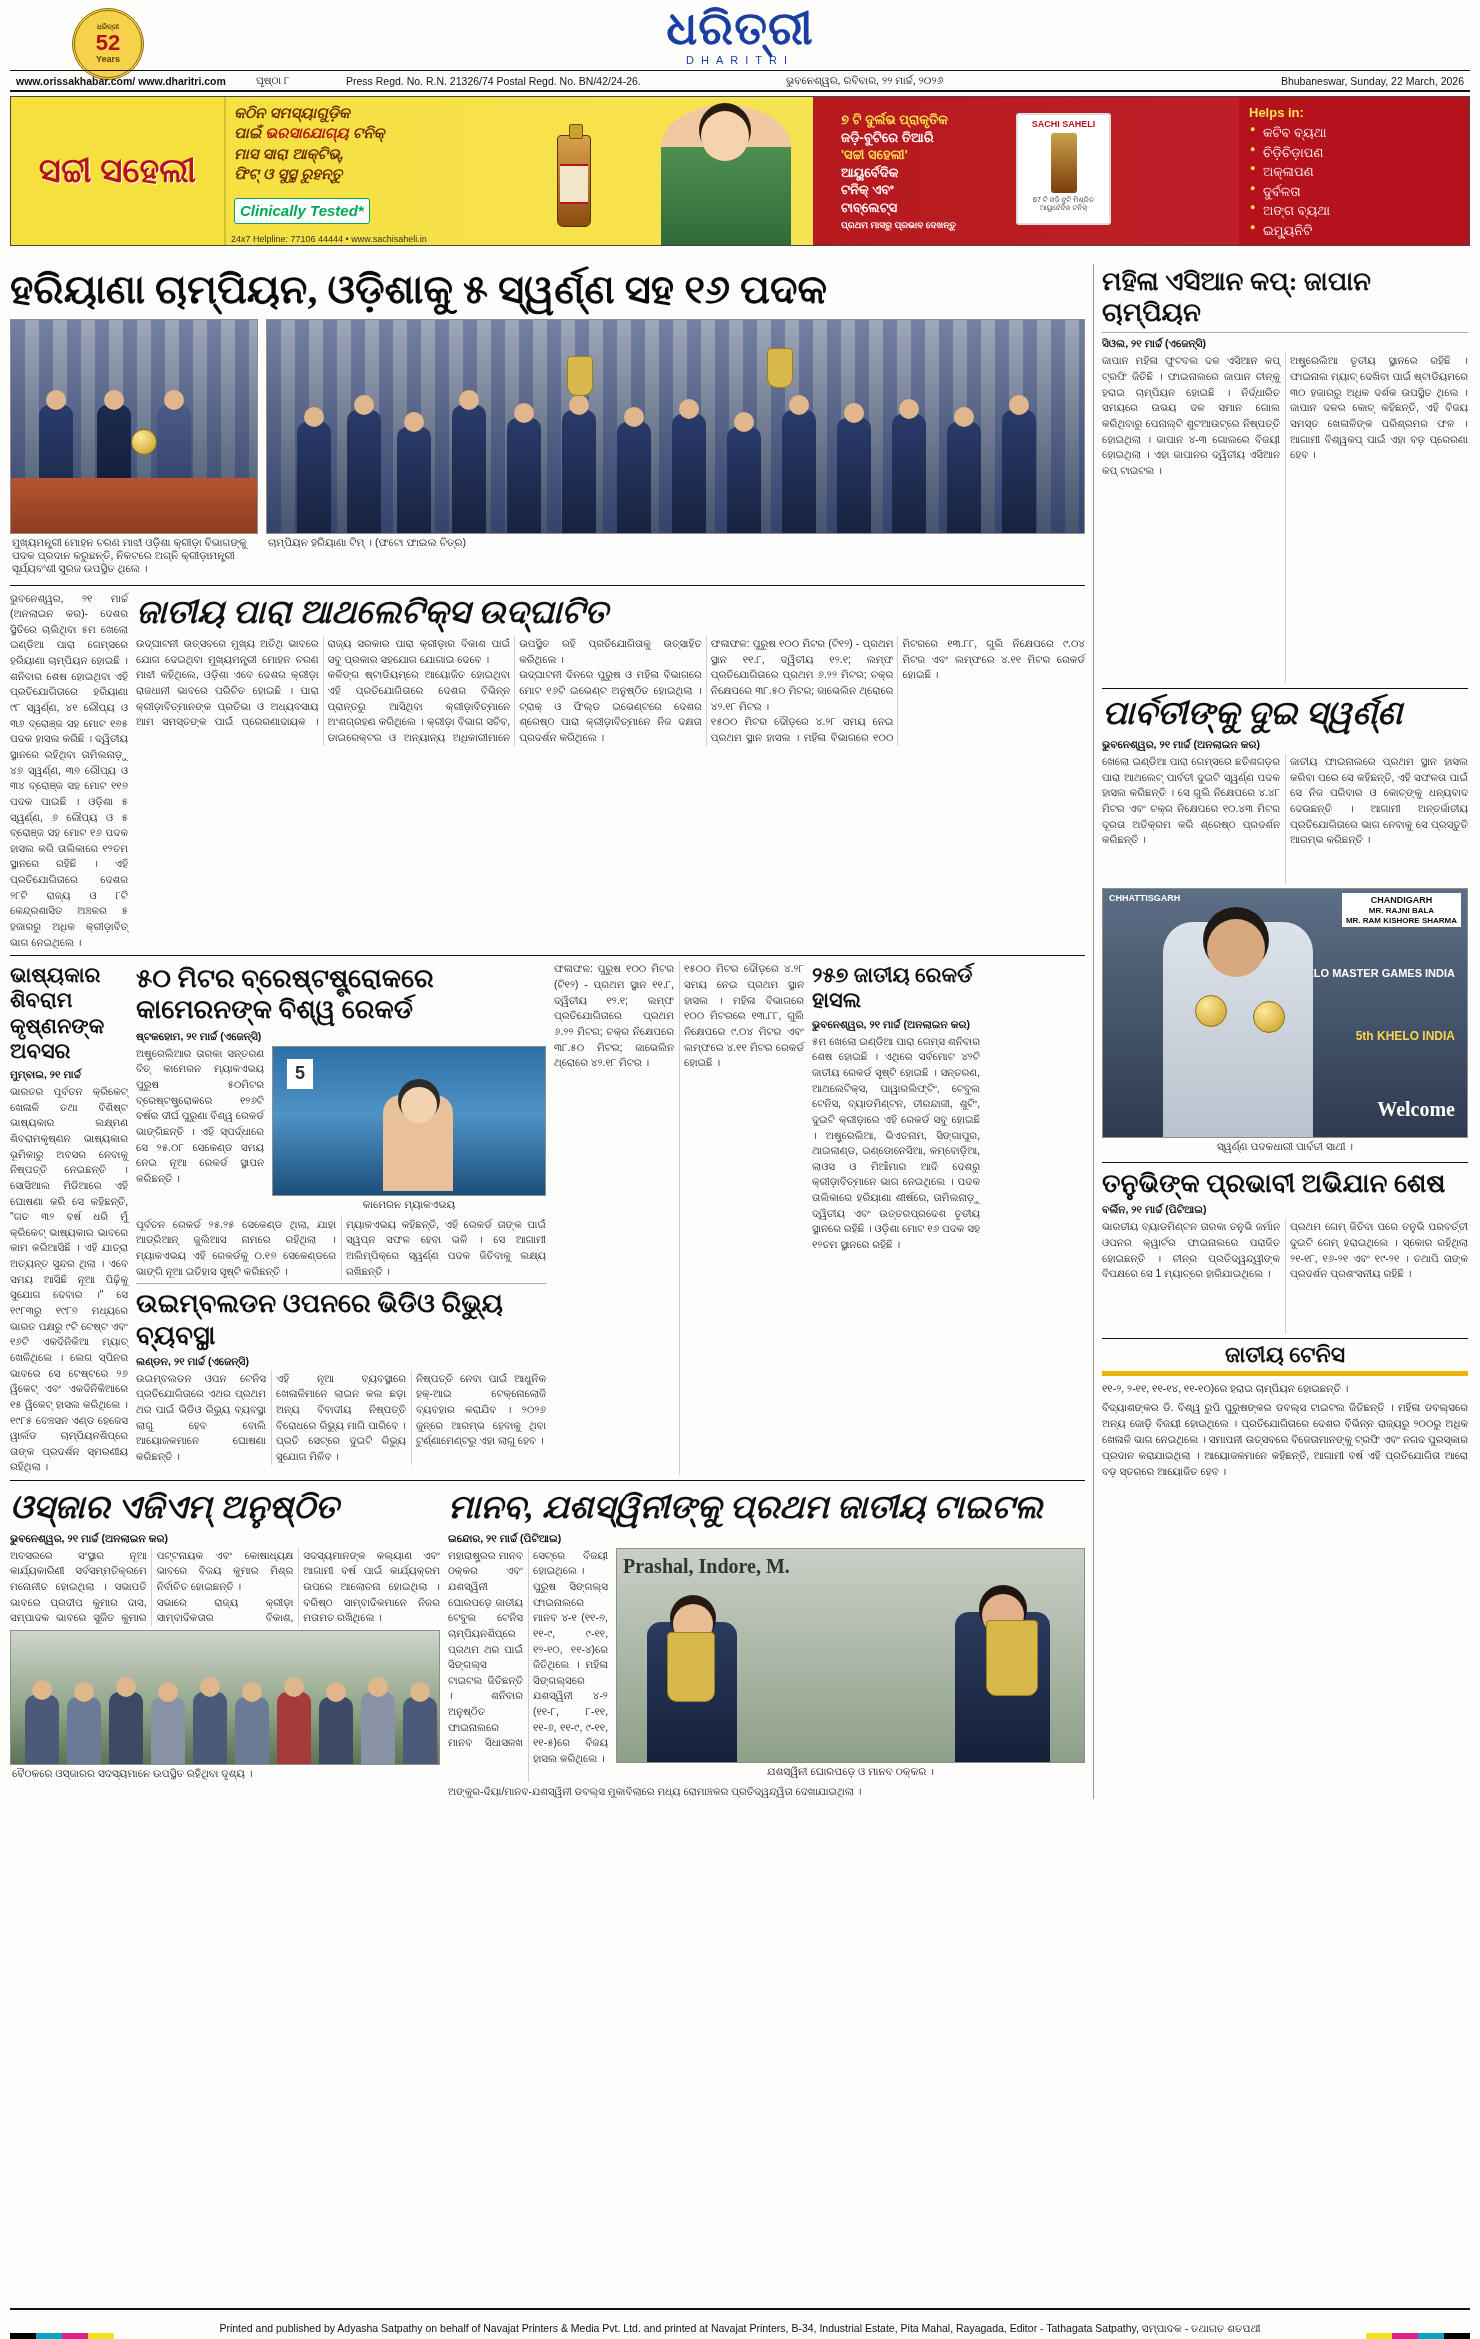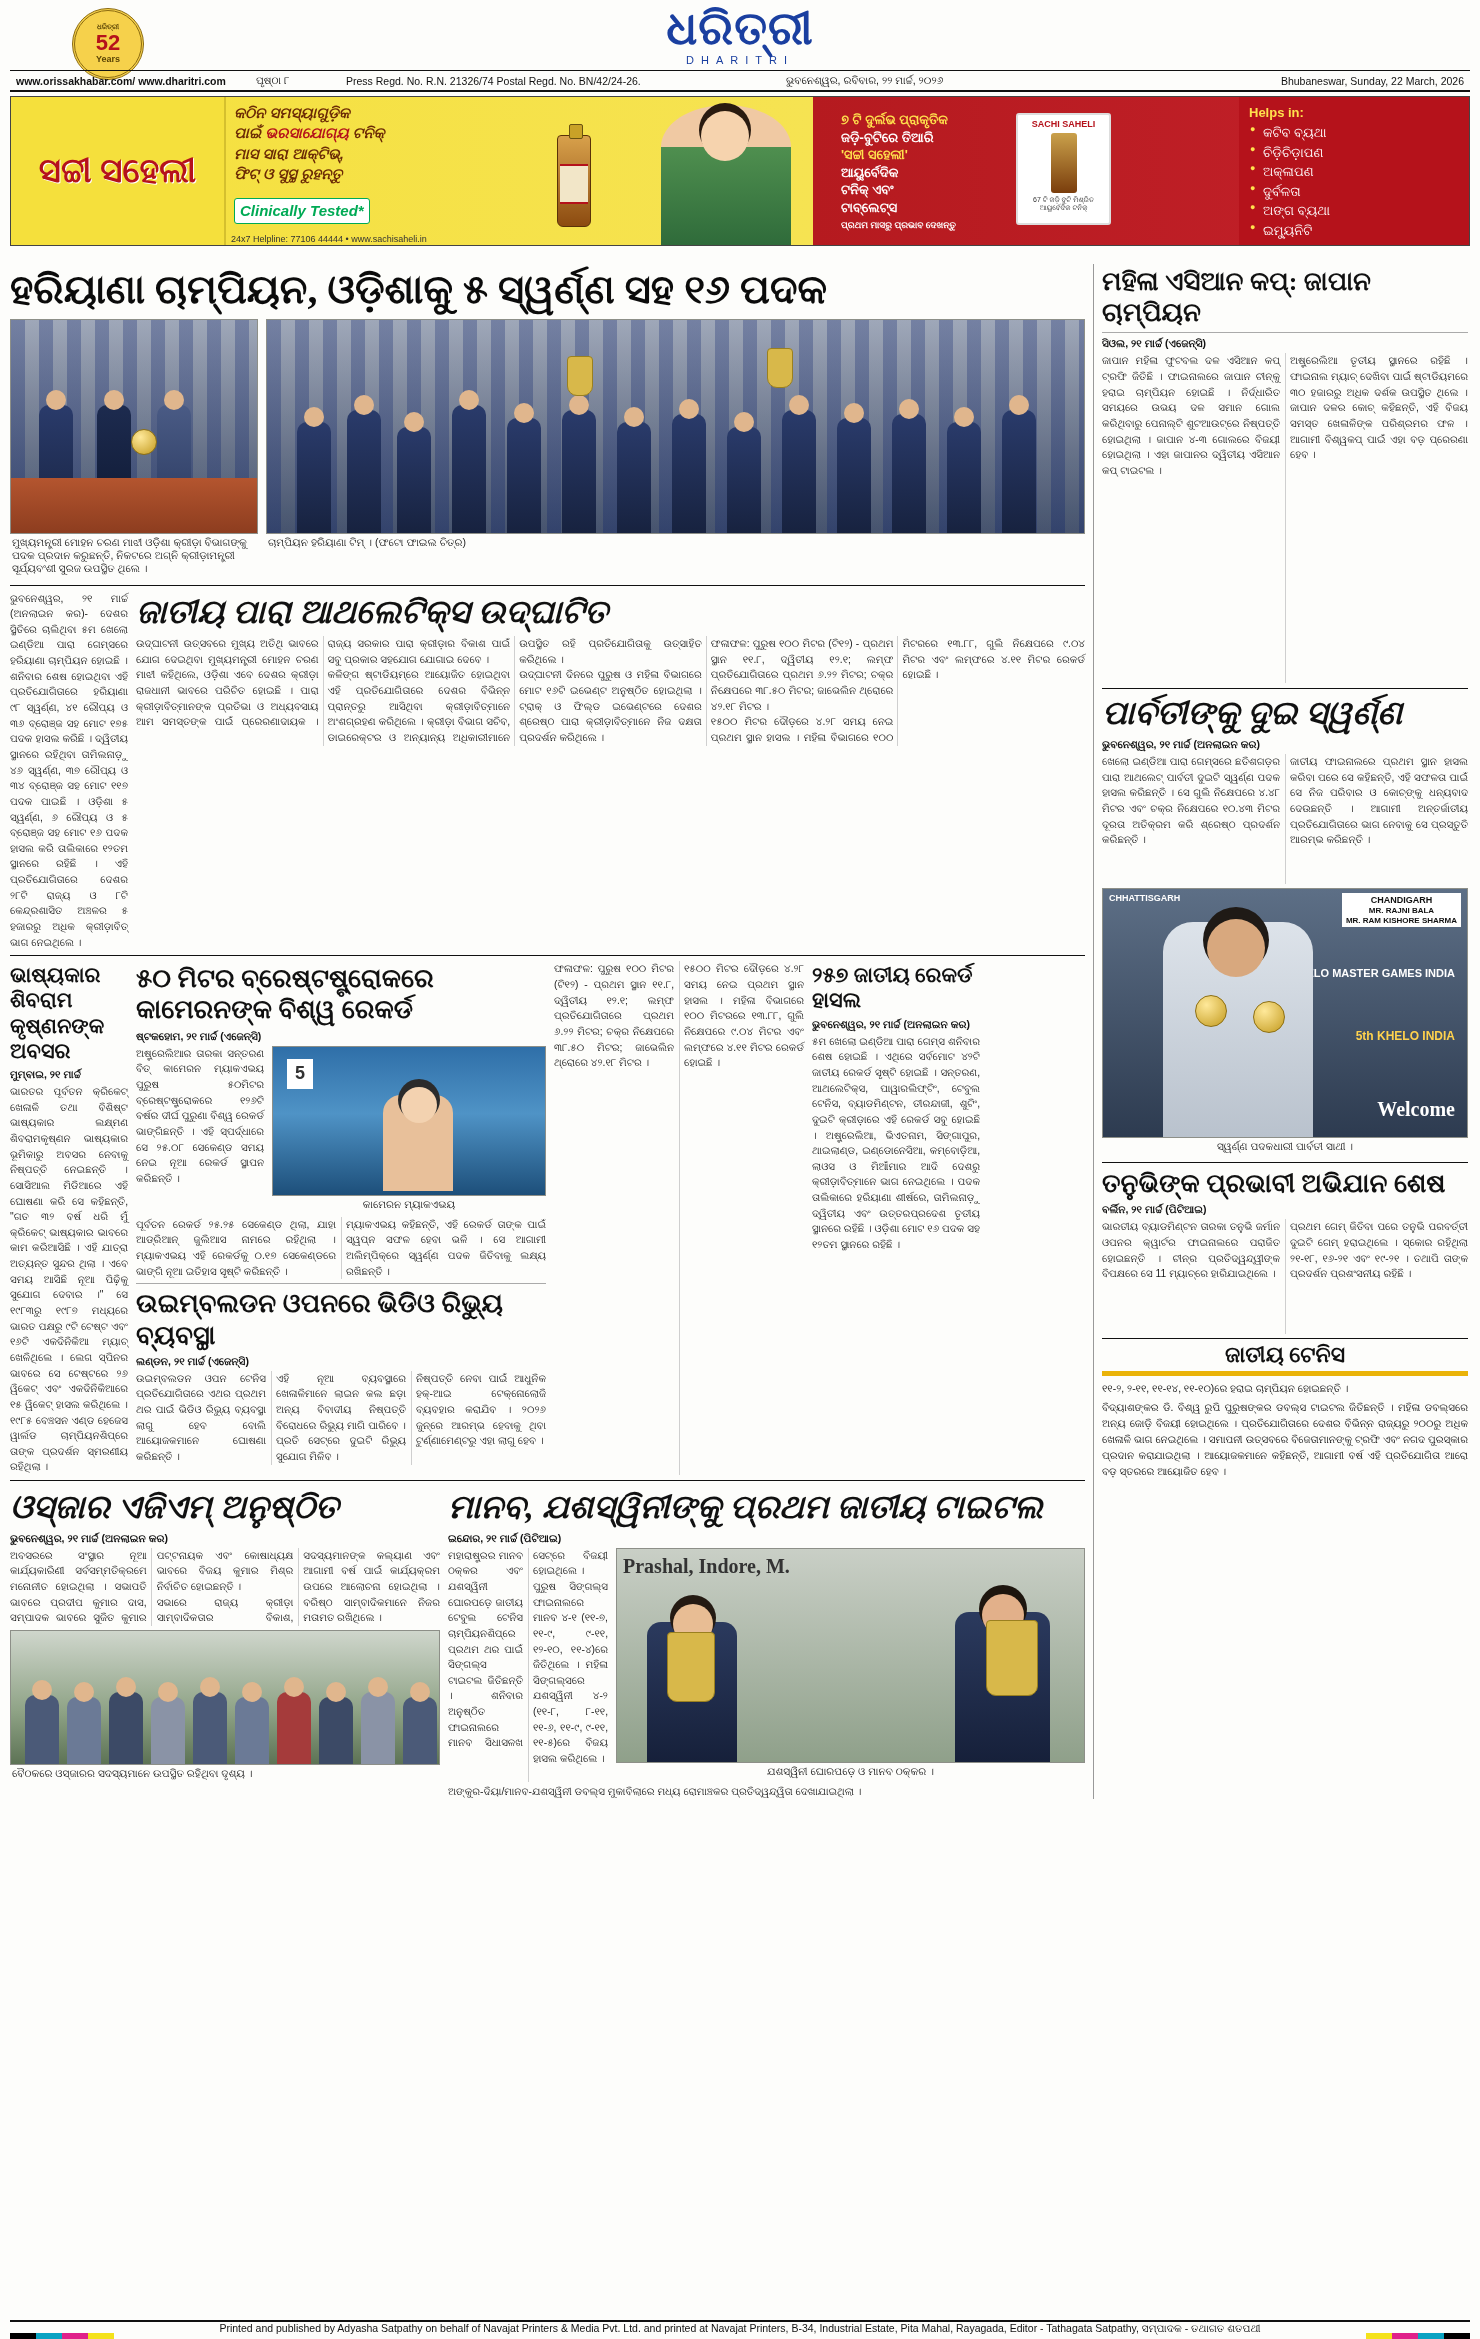--- a/index.html
+++ b/index.html
@@ -191,21 +191,21 @@
   }
   .medal {
     position:absolute; width:26px; height:26px; border-radius:50%;
     background:radial-gradient(circle at 35% 30%, #ffe99a, #c39a1e);
     border:1px solid #8d6f12;
   }
 
   
   .footer {
     position:absolute; left:10px; right:10px; bottom:4px;
-    border-top:2px solid #111; padding-top:0;
+    border-top:2px solid #111; padding-top:12px;
     font-size:10.5px; text-align:center; color:#111;
   }
   .colorbars { position:absolute; left:10px; bottom:0; display:flex; }
   .colorbars span { width:26px; height:6px; display:block; }
   .colorbars2 { position:absolute; right:10px; bottom:0; display:flex; }
   .colorbars2 span { width:26px; height:6px; display:block; }
 
   .boxhead {
     font-size:22px; font-weight:bold; text-align:center;
     font-family:"Liberation Serif", serif; border-top:1px solid #111;
@@ -476,21 +476,21 @@
         <div style="position:absolute;left:104px;bottom:160px;width:58px;height:58px;background:#d8a87e;border-radius:50%;box-shadow:0 -8px 0 4px #1f1a16"></div>
         <div class="medal" style="left:92px;bottom:110px;width:32px;height:32px"></div>
         <div class="medal" style="left:150px;bottom:104px;width:32px;height:32px"></div>
       </div>
       <div class="cap" style="text-align:center">ସ୍ୱର୍ଣ୍ଣ ପଦକଧାରୀ ପାର୍ବତୀ ସାଥୀ ।</div>
 
       <div class="rule"></div>
       <div class="sec-head">ତନୁଭିଙ୍କ ପ୍ରଭାବୀ ଅଭିଯାନ ଶେଷ</div>
       <div class="dateline">ବର୍ଲିନ, ୨୧ ମାର୍ଚ୍ଚ (ପିଟିଆଇ)</div>
       <div class="txt cols2" style="height:115px;overflow:hidden">
-        <div>ଭାରତୀୟ ବ୍ୟାଡମିଣ୍ଟନ ତାରକା ତନୁଭି ଜର୍ମାନ ଓପନର କ୍ୱାର୍ଟର ଫାଇନାଲରେ ପରାଜିତ ହୋଇଛନ୍ତି । ଚୀନ୍‌ର ପ୍ରତିଦ୍ୱନ୍ଦ୍ୱୀଙ୍କ ବିପକ୍ଷରେ ସେ 11 ମ୍ୟାଚ୍‌ରେ ହାରିଯାଇଥିଲେ ।</div>
+        <div>ଭାରତୀୟ ବ୍ୟାଡମିଣ୍ଟନ ତାରକା ତନୁଭି ଜର୍ମାନ ଓପନର କ୍ୱାର୍ଟର ଫାଇନାଲରେ ପରାଜିତ ହୋଇଛନ୍ତି । ଚୀନ୍‌ର ପ୍ରତିଦ୍ୱନ୍ଦ୍ୱୀଙ୍କ ବିପକ୍ଷରେ ସେ 1 ମ୍ୟାଚ୍‌ରେ ହାରିଯାଇଥିଲେ ।</div>
         <div>ପ୍ରଥମ ଗେମ୍ ଜିତିବା ପରେ ତନୁଭି ପରବର୍ତ୍ତୀ ଦୁଇଟି ଗେମ୍ ହରାଇଥିଲେ । ସ୍କୋର ରହିଥିଲା ୨୧-୧୮, ୧୬-୨୧ ଏବଂ ୧୯-୨୧ । ତଥାପି ତାଙ୍କ ପ୍ରଦର୍ଶନ ପ୍ରଶଂସନୀୟ ରହିଛି ।</div>
       </div>
 
       <div class="boxhead">ଜାତୀୟ ଟେନିସ</div>
       <div class="tennis-list">୧୧-୨, ୨-୧୧, ୧୧-୧୪, ୧୧-୧୦)ରେ ହରାଇ ଚାମ୍ପିୟନ ହୋଇଛନ୍ତି ।</div>
       <div class="tennis-list" style="margin-top:3px">ବିଦ୍ୟାଶଙ୍କର ଡି. ବିଶ୍ୱ ରୁପି ପୁରୁଷଙ୍କର ଡବଲ୍ସ ଟାଇଟଲ ଜିତିଛନ୍ତି । ମହିଳା ଡବଲ୍ସରେ ଅନ୍ୟ ଜୋଡ଼ି ବିଜୟୀ ହୋଇଥିଲେ । ପ୍ରତିଯୋଗିତାରେ ଦେଶର ବିଭିନ୍ନ ରାଜ୍ୟରୁ ୨୦୦ରୁ ଅଧିକ ଖେଳାଳି ଭାଗ ନେଇଥିଲେ । ସମାପନୀ ଉତ୍ସବରେ ବିଜେତାମାନଙ୍କୁ ଟ୍ରଫି ଏବଂ ନଗଦ ପୁରସ୍କାର ପ୍ରଦାନ କରାଯାଇଥିଲା । ଆୟୋଜକମାନେ କହିଛନ୍ତି, ଆଗାମୀ ବର୍ଷ ଏହି ପ୍ରତିଯୋଗିତା ଆରୋ ବଡ଼ ସ୍ତରରେ ଆୟୋଜିତ ହେବ ।</div>
     </div>
   </div>
 
   <div class="footer">

